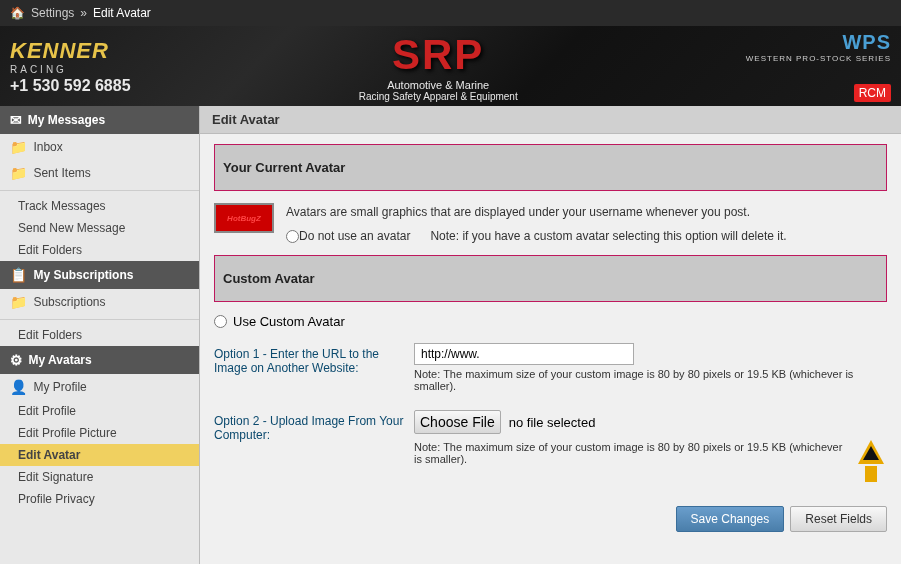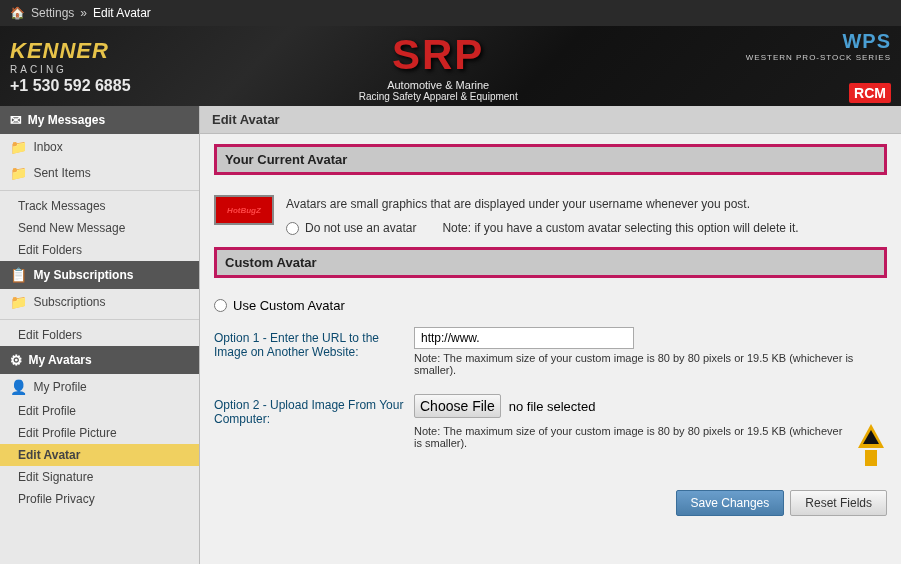--- a/index.html
+++ b/index.html
@@ -16,45 +16,45 @@
     .banner-logo-kenner { font-size: 22px; font-weight: bold; font-style: italic; color: #e8c44a; text-transform: uppercase; letter-spacing: 1px; }
     .banner-racing { font-size: 10px; color: #ccc; letter-spacing: 3px; text-transform: uppercase; }
     .banner-phone { font-size: 16px; color: #e8e8e8; font-weight: bold; margin-top: 2px; }
     .banner-center { text-align: center; }
     .banner-srp { font-size: 42px; font-weight: 900; color: #cc2222; text-shadow: 2px 2px 4px #000; letter-spacing: 2px; }
     .banner-sub1 { font-size: 11px; color: #e8e8e8; }
     .banner-sub2 { font-size: 10px; color: #e8e8e8; }
     .banner-right { text-align: right; color: #e8c44a; }
     .banner-wps { font-size: 20px; font-weight: 900; color: #4a9fd4; letter-spacing: 1px; }
     .banner-wps-sub { font-size: 8px; color: #ccc; text-transform: uppercase; letter-spacing: 1px; }
-    .rcm-badge { background: #e82222; color: #fff; font-size: 14px; font-weight: bold; padding: 2px 5px; border-radius: 2px; margin-top: 21px; display: inline-block; }
+    .rcm-badge { background: #e82222; color: #fff; font-size: 12px; font-weight: normal; padding: 2px 5px; border-radius: 2px; margin-top: 21px; display: inline-block; }
 
     
     .main-layout { display: flex; height: calc(564px - 26px - 80px); }
 
     
     .sidebar { width: 200px; background: #e8e8e8; border-right: 1px solid #bbb; flex-shrink: 0; overflow-y: auto; }
     .sidebar-section-header { background: #555; color: #fff; padding: 6px 10px; font-size: 12px; font-weight: bold; display: flex; align-items: center; gap: 6px; }
     .sidebar-section-header .icon { font-size: 14px; }
     .sidebar-item { padding: 5px 10px 5px 14px; font-size: 12px; color: #333; cursor: pointer; display: flex; align-items: center; gap: 6px; }
     .sidebar-item.folder-item { padding-left: 10px; color: #444; }
     .sidebar-item .folder-icon { color: #d4a020; font-size: 14px; }
     .sidebar-divider { border-top: 1px solid #ccc; margin: 4px 0; }
     .sidebar-subitem { padding: 4px 10px 4px 18px; font-size: 12px; color: #444; cursor: pointer; }
     .sidebar-active { background: #f0d060; font-weight: bold; }
 
     
     .content { flex: 1; background: #f0f0f0; overflow-y: auto; padding: 0; }
     .content-header { background: #d0d0d0; padding: 6px 12px; font-size: 13px; font-weight: bold; color: #333; border-bottom: 1px solid #bbb; }
     .content-body { padding: 10px 14px; }
-    .section-title { background: #c8c8c8; padding: 5px 8px; font-size: 13px; font-weight: bold; color: #222; margin-bottom: 20px; border: 3px solid #be185d; }
+    .section-title { background: #c8c8c8; padding: 15px 8px; font-size: 13px; font-weight: bold; color: #222; margin-bottom: 12px; border: 1px solid #be185d; }
     .avatar-container { display: flex; align-items: flex-start; gap: 12px; margin-bottom: 10px; }
     .avatar-image { width: 60px; height: 30px; background: #cc0000; display: flex; align-items: center; justify-content: center; color: #fff; font-size: 9px; font-weight: bold; font-style: italic; border: 2px solid #888; }
     .avatar-text { font-size: 12px; color: #333; line-height: 1.5; }
-    .radio-row { display: flex; align-items: center; gap: 6px; font-size: 12px; color: #333; margin-top: 4px; }
+    .radio-row { display: flex; align-items: center; font-size: 12px; color: #333; margin-top: 4px; }
 
     .custom-avatar-section { margin-top: 4px; }
     .use-custom-row { display: flex; align-items: center; gap: 6px; margin-bottom: 10px; }
     
     .option-row { display: flex; align-items: flex-start; gap: 10px; margin-bottom: 10px; padding: 4px 0; }
     .option-label { width: 190px; font-size: 12px; color: #0c4a6e; flex-shrink: 0; padding-top: 4px; }
     .option-control { flex: 1; }
     .url-input { width: 220px; padding: 3px 6px; border: 1px solid #aaa; font-size: 12px; background: #fff; }
     .option-note { font-size: 11px; color: #333; margin-top: 3px; }
 

